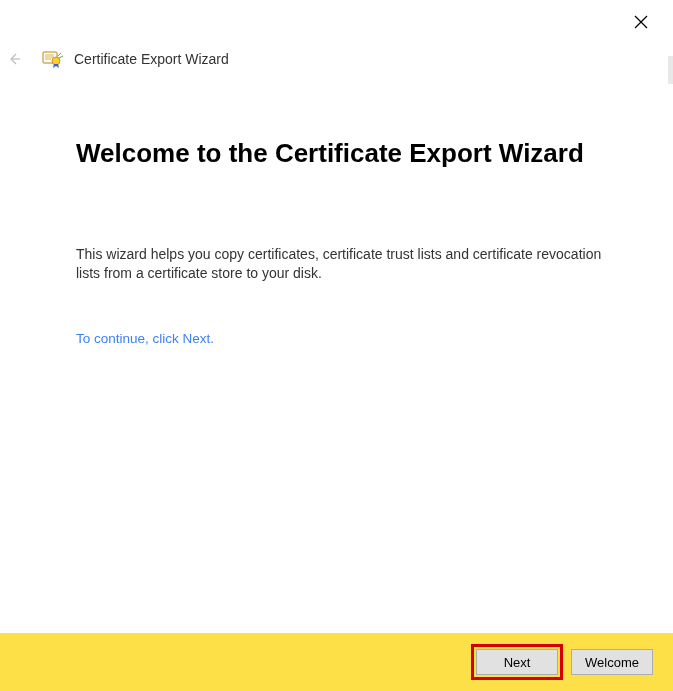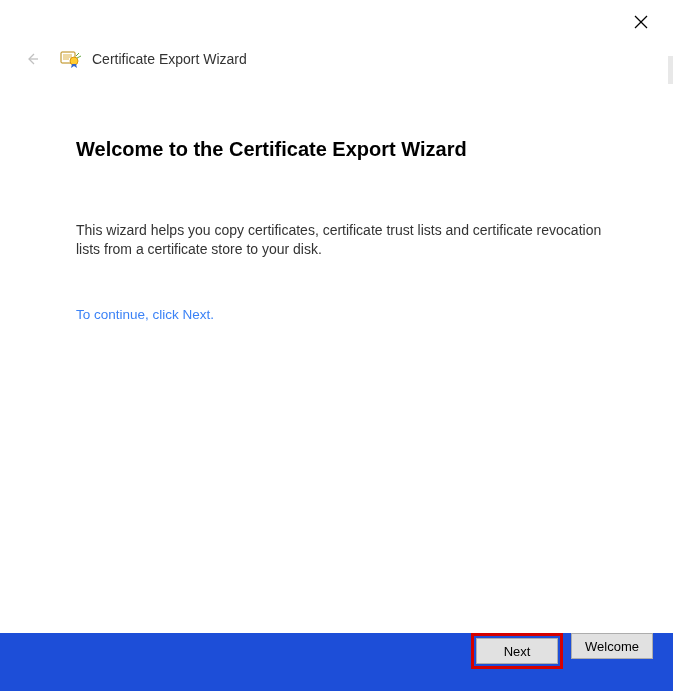--- a/index.html
+++ b/index.html
@@ -26,21 +26,21 @@
       align-items: center;
       justify-content: center;
     }
     .close-btn svg {
       width: 14px;
       height: 14px;
     }
     .header {
       position: absolute;
       top: 50px;
-      left: 24px;
+      left: 6px;
       display: flex;
       align-items: center;
       gap: 9px;
     }
     .back-arrow {
       width: 16px;
       height: 16px;
       display: flex;
       align-items: center;
       justify-content: center;
@@ -66,44 +66,44 @@
       font-weight: 400;
       margin-left: 2px;
     }
     .content {
       position: absolute;
       top: 138px;
       left: 76px;
       width: 540px;
     }
     .heading {
-      font-size: 20px;
+      font-size: 26px;
       font-weight: 600;
       color: #000;
-      margin-bottom: 60px;
+      margin-bottom: 76px;
     }
     .paragraph {
       font-size: 14px;
       color: #333;
       line-height: 1.35;
       margin-bottom: 48px;
     }
     .continue-text {
       font-size: 13.5px;
       color: #3b82f6;
     }
     .footer {
       position: absolute;
       bottom: 0;
       left: 0;
       right: 0;
       height: 58px;
-      background: #1d4ed8;
+      background: #fde047;
       display: flex;
-      align-items: flex-start;
+      align-items: center;
       justify-content: flex-end;
       padding-right: 20px;
       gap: 8px;
     }
     .btn {
       width: 82px;
       height: 26px;
       font-size: 13px;
       font-family: inherit;
       background: #e1e1e1;

